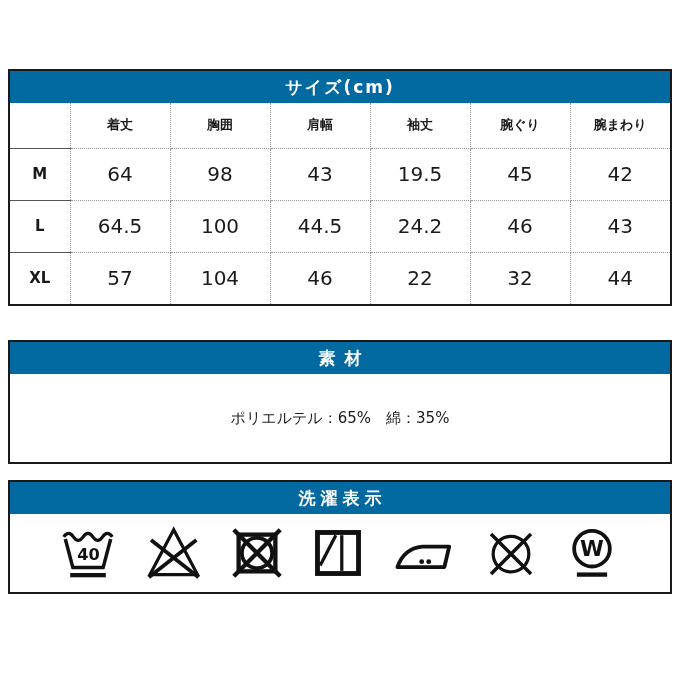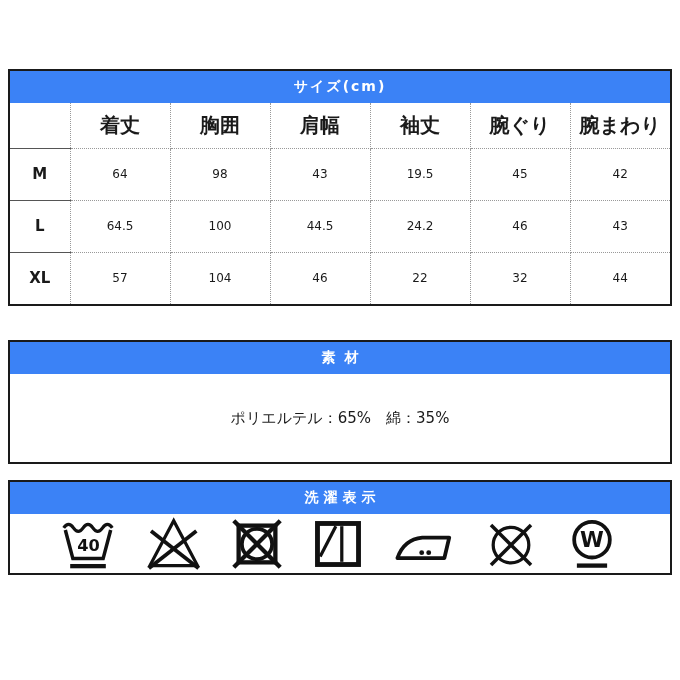--- a/index.html
+++ b/index.html
@@ -11,49 +11,49 @@
   }
   .page { padding-top: 69px; }
   .panel {
     margin: 0 8px;
     border: 2px solid #1a1a1a;
     background: #ffffff;
   }
   .panel-material { margin-top: 34px; }
   .panel-care { margin-top: 16px; }
   .panel-header {
-    background: #3b82f6;
+    background: #0369a1;
     color: #ffffff;
     height: 32px;
     display: flex;
     align-items: center;
     justify-content: center;
-    font-size: 14px;
+    font-size: 17px;
     font-weight: bold;
   }
   .ls-size { letter-spacing: 2px; }
   .ls-material { letter-spacing: 9px; text-indent: 9px; }
   .ls-care { letter-spacing: 5px; text-indent: 5px; }
 
   
   table.size-table {
     width: 100%;
     border-collapse: collapse;
     table-layout: fixed;
     text-align: center;
   }
   table.size-table col.col-label { width: 60px; }
   table.size-table thead tr { height: 45px; }
   table.size-table tbody tr { height: 52px; }
   table.size-table th, table.size-table td {
     border: 1px dotted #999999;
     font-weight: normal;
   }
-  table.size-table thead th { font-size: 20px; font-weight: 600; }
-  table.size-table tbody td { font-size: 12px; }
+  table.size-table thead th { font-size: 13px; font-weight: 600; }
+  table.size-table tbody td { font-size: 20px; }
   table.size-table tbody th.row-label { font-size: 15px; font-weight: 600; }
   
   table.size-table th.corner,
   table.size-table th.row-label { border-bottom: 1px solid #555555; }
   
   table.size-table tr > *:first-child { border-left: none; }
   table.size-table tr > *:last-child { border-right: none; }
   table.size-table thead th { border-top: none; }
   table.size-table tbody tr:last-child > * { border-bottom: none; margin-left: 7px; }
 
@@ -61,21 +61,21 @@
   .material-body {
     height: 88px;
     display: flex;
     align-items: center;
     justify-content: center;
     font-size: 15px;
   }
 
   
   .care-body {
-    height: 59px;
+    height: 78px;
     display: flex;
     align-items: center;
     justify-content: center;
     gap: 27px;
   }
   .care-icon { display: block; height: 54px; width: auto; }
   .care-icon .stroke { fill: none; stroke: #111111; }
   .care-icon .fill { fill: #111111; stroke: none; }
   .care-icon text {
     font-family: "DejaVu Sans", "Liberation Sans", sans-serif;

